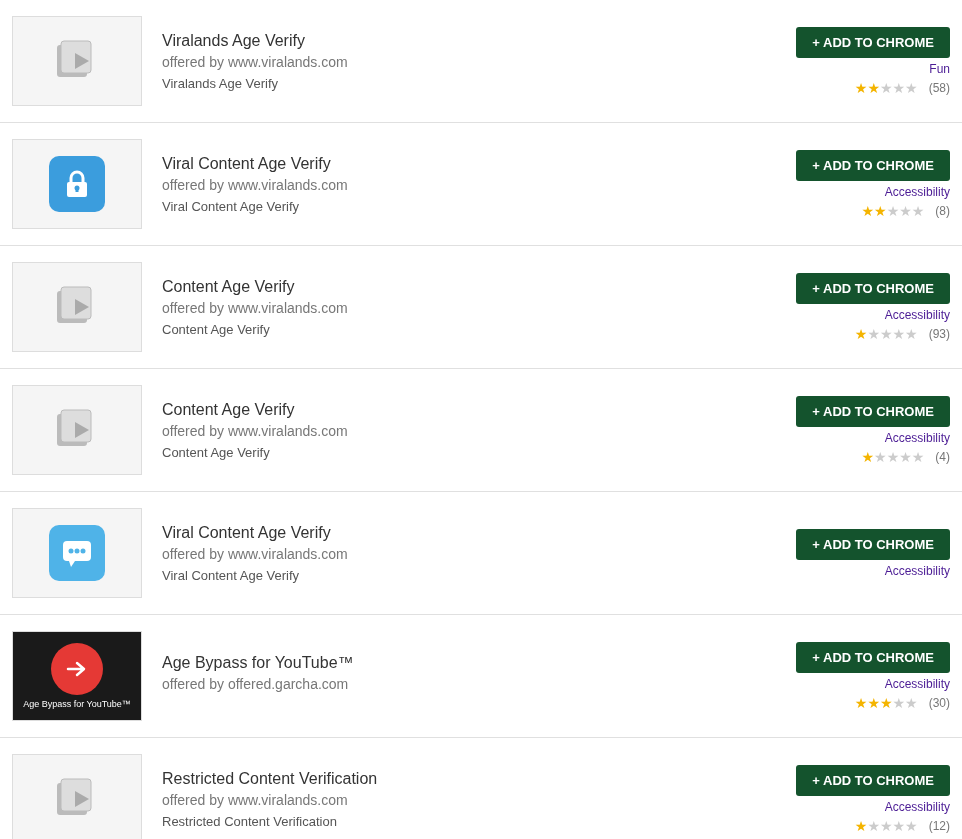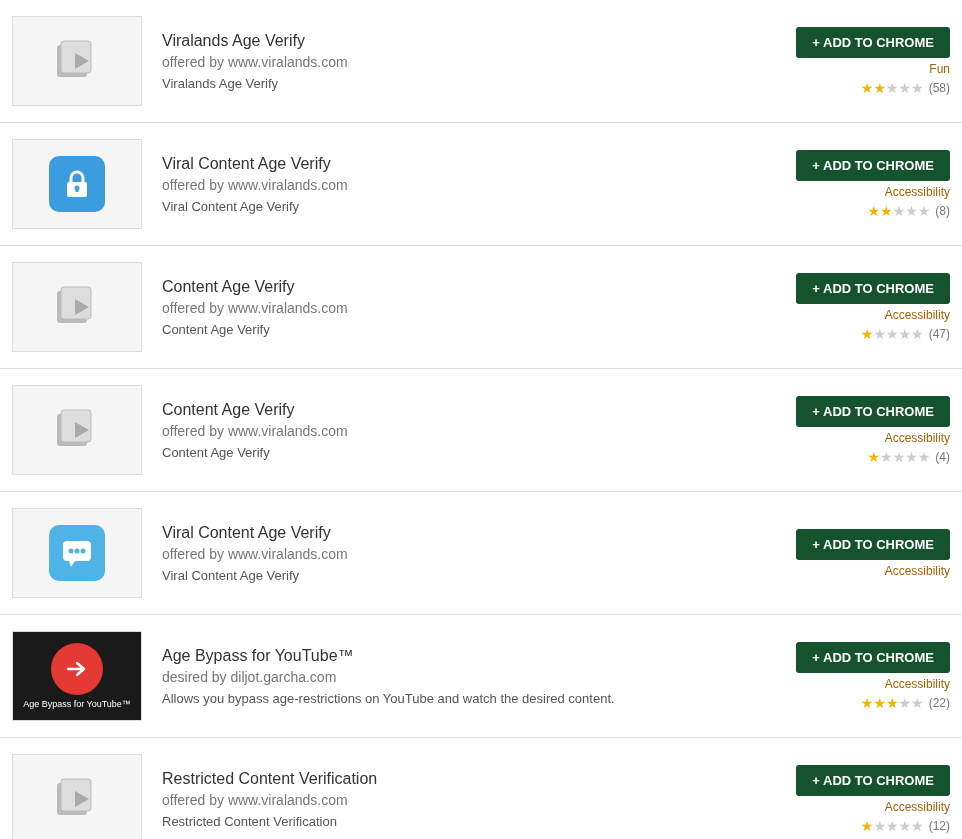--- a/index.html
+++ b/index.html
@@ -141,21 +141,21 @@
       font-weight: bold;
       border-radius: 3px;
       cursor: pointer;
       display: flex;
       align-items: center;
       gap: 6px;
       white-space: nowrap;
     }
     .extension-category {
       font-size: 12px;
-      color: #a16207;
+      color: #4c1d95;
       text-align: right;
     }
     .star-rating {
       display: flex;
       align-items: center;
       gap: 2px;
       justify-content: flex-end;
     }
     .stars {
       display: inline-flex;
@@ -163,21 +163,21 @@
     .star {
       font-size: 14px;
       color: #ccc;
     }
     .star.filled {
       color: #f4b400;
     }
     .rating-count {
       font-size: 12px;
       color: #777;
-      margin-left: 3px;
+      margin-left: 9px;
     }
   </style>
 </head>
 <body>
 
 <div class="extension-list">
 <div class="extension-item">
       <div class="extension-icon-wrapper ">
         <div class="icon-arrow-right">
         <svg viewBox="0 0 48 48" xmlns="http://www.w3.org/2000/svg">
@@ -257,21 +257,21 @@
         <button class="add-to-chrome-btn">+ ADD TO CHROME</button>
         <div class="extension-category">Accessibility</div>
         <div class="star-rating">
         <div class="stars">
             <span class="star filled">★</span>
             <span class="star ">★</span>
             <span class="star ">★</span>
             <span class="star ">★</span>
             <span class="star ">★</span>
           </div>
-        <span class="rating-count">(47)</span>
+        <span class="rating-count">(93)</span>
       </div>
       </div>
     </div>
     <div class="extension-item">
       <div class="extension-icon-wrapper ">
         <div class="icon-arrow-right">
         <svg viewBox="0 0 48 48" xmlns="http://www.w3.org/2000/svg">
           <rect x="4" y="8" width="30" height="32" rx="3" fill="#bbb"></rect>
           <rect x="8" y="4" width="30" height="32" rx="3" fill="#ddd" stroke="#bbb" stroke-width="1"></rect>
           <polygon points="22,16 36,24 22,32" fill="#aaa"></polygon>
@@ -327,35 +327,34 @@
         <div class="circle-btn">
           <svg viewBox="0 0 28 28" xmlns="http://www.w3.org/2000/svg">
             <path d="M5 14 L20 14 M14 8 L21 14 L14 20" stroke="white" stroke-width="2.5" fill="none" stroke-linecap="round" stroke-linejoin="round"></path>
           </svg>
         </div>
         <div class="yt-label">Age Bypass for YouTube™</div>
       </div>
       </div>
       <div class="extension-info">
         <div class="extension-name">Age Bypass for YouTube™</div>
-        <div class="extension-offered">desired by diljot.garcha.com</div>
-        <div class="extension-desc">Allows you bypass age-restrictions on YouTube and watch the desired content.</div>
-      </div>
-      <div class="extension-action">
-        <button class="add-to-chrome-btn">+ ADD TO CHROME</button>
-        <div class="extension-category">Accessibility</div>
-        <div class="star-rating">
-        <div class="stars">
-            <span class="star filled">★</span>
-            <span class="star filled">★</span>
-            <span class="star filled">★</span>
-            <span class="star ">★</span>
-            <span class="star ">★</span>
-          </div>
-        <span class="rating-count">(22)</span>
+        <div class="extension-offered">offered by offered.garcha.com</div>
+      </div>
+      <div class="extension-action">
+        <button class="add-to-chrome-btn">+ ADD TO CHROME</button>
+        <div class="extension-category">Accessibility</div>
+        <div class="star-rating">
+        <div class="stars">
+            <span class="star filled">★</span>
+            <span class="star filled">★</span>
+            <span class="star filled">★</span>
+            <span class="star ">★</span>
+            <span class="star ">★</span>
+          </div>
+        <span class="rating-count">(30)</span>
       </div>
       </div>
     </div>
     <div class="extension-item">
       <div class="extension-icon-wrapper ">
         <div class="icon-arrow-right">
         <svg viewBox="0 0 48 48" xmlns="http://www.w3.org/2000/svg">
           <rect x="4" y="8" width="30" height="32" rx="3" fill="#bbb"></rect>
           <rect x="8" y="4" width="30" height="32" rx="3" fill="#ddd" stroke="#bbb" stroke-width="1"></rect>
           <polygon points="22,16 36,24 22,32" fill="#aaa"></polygon>

